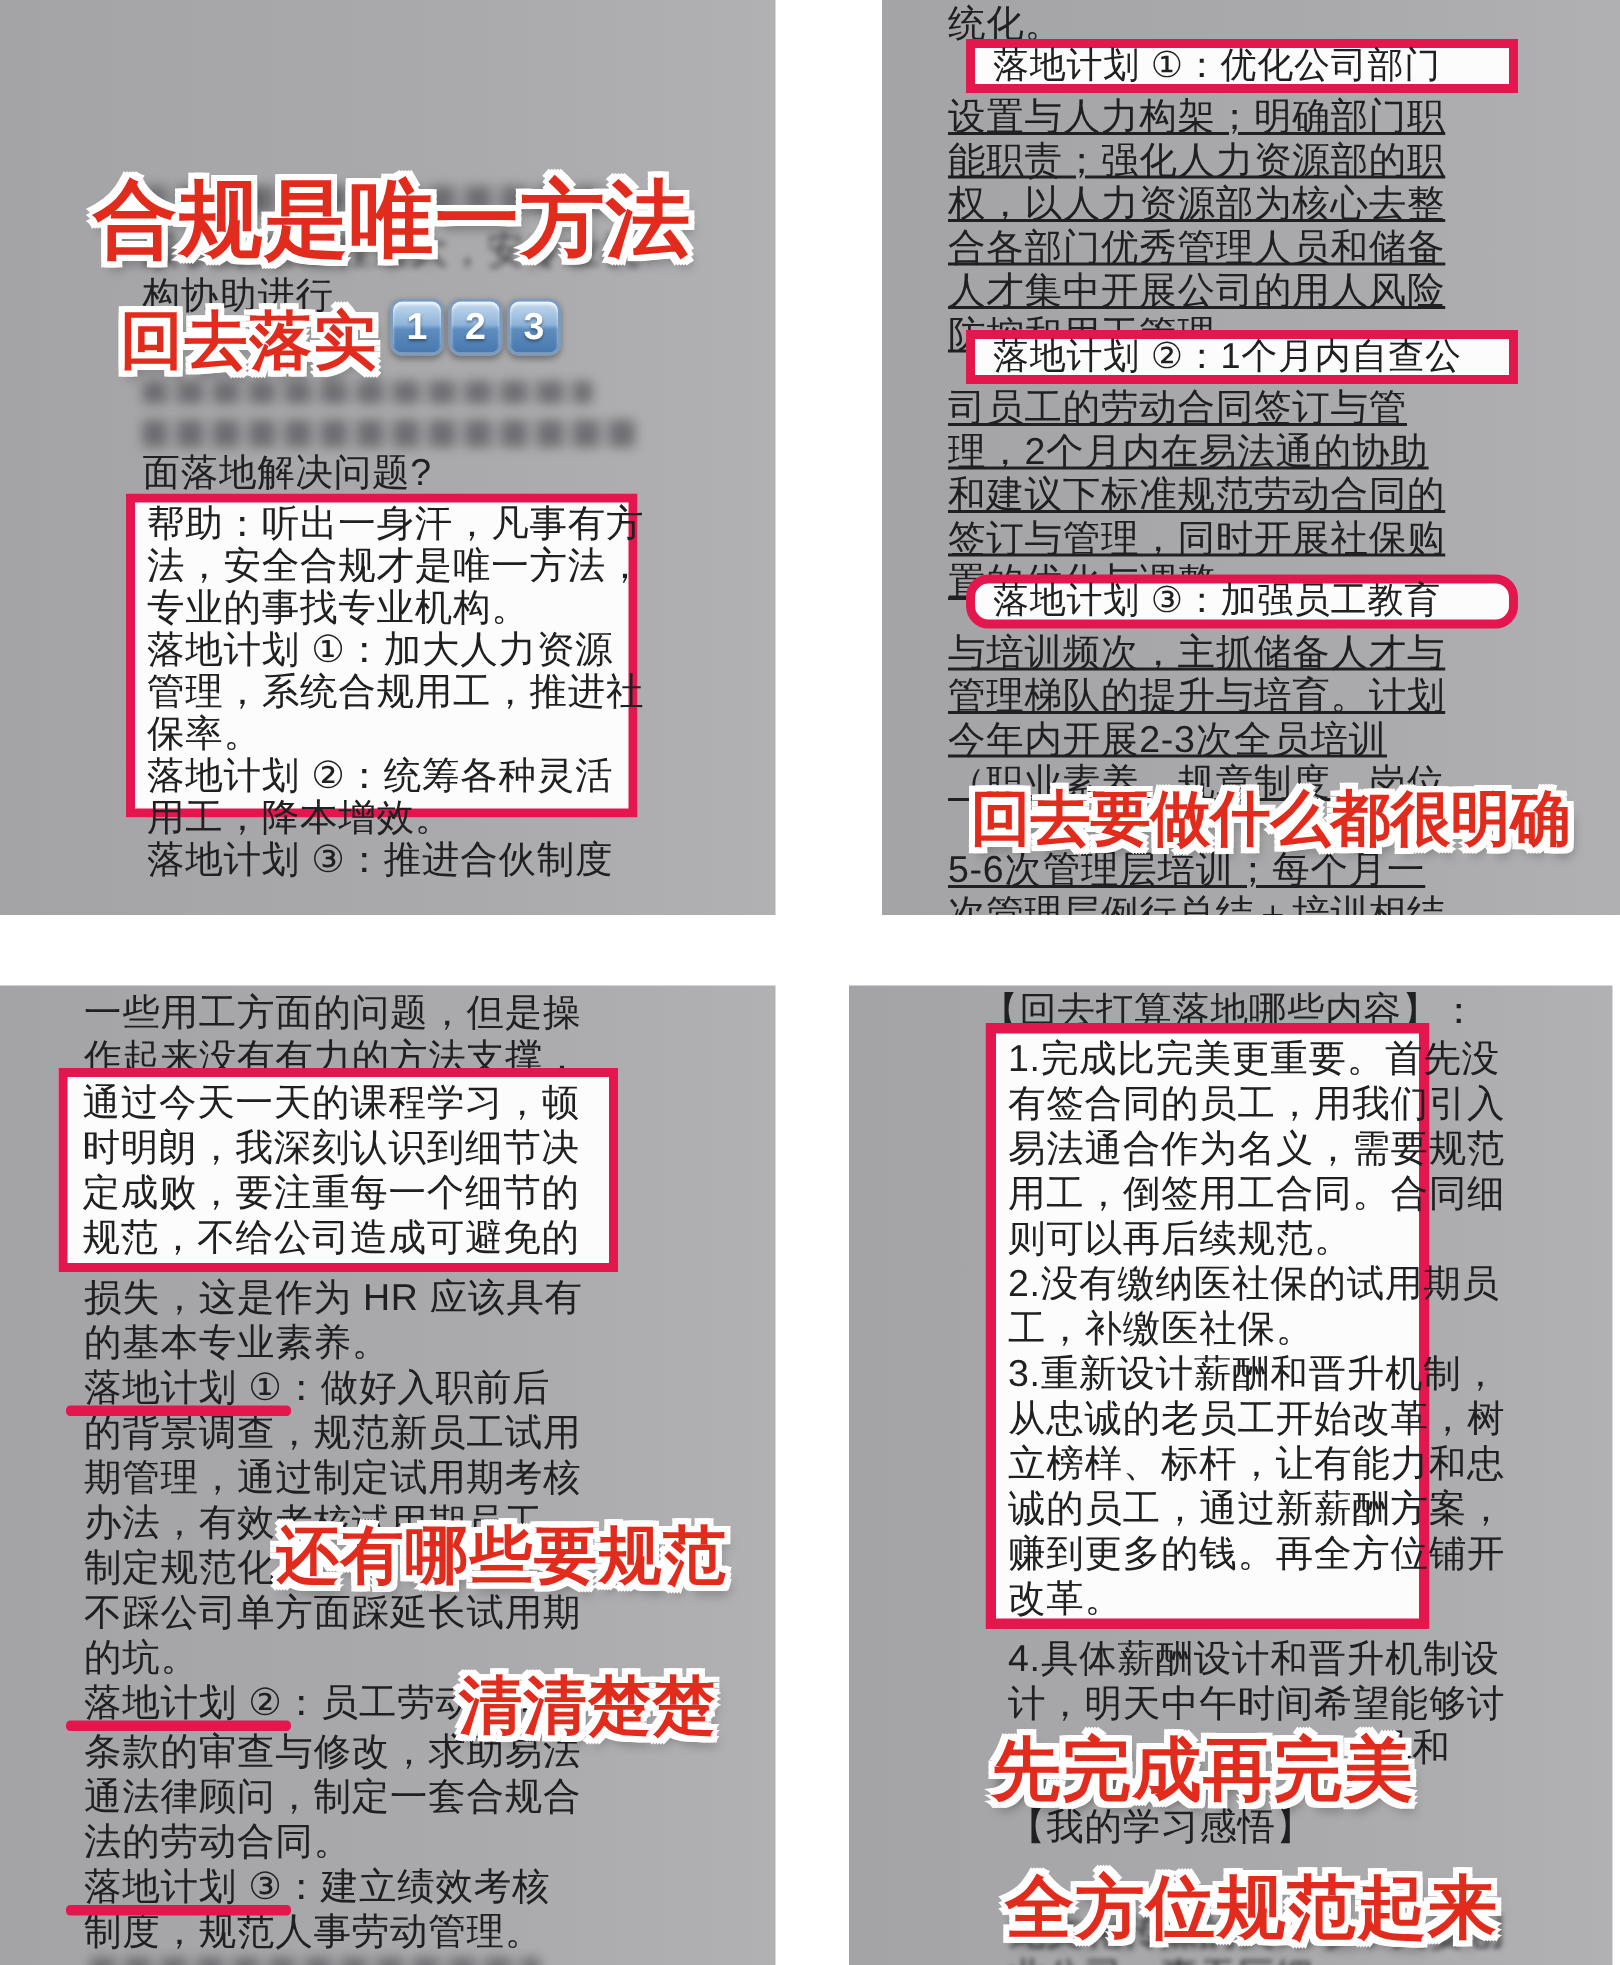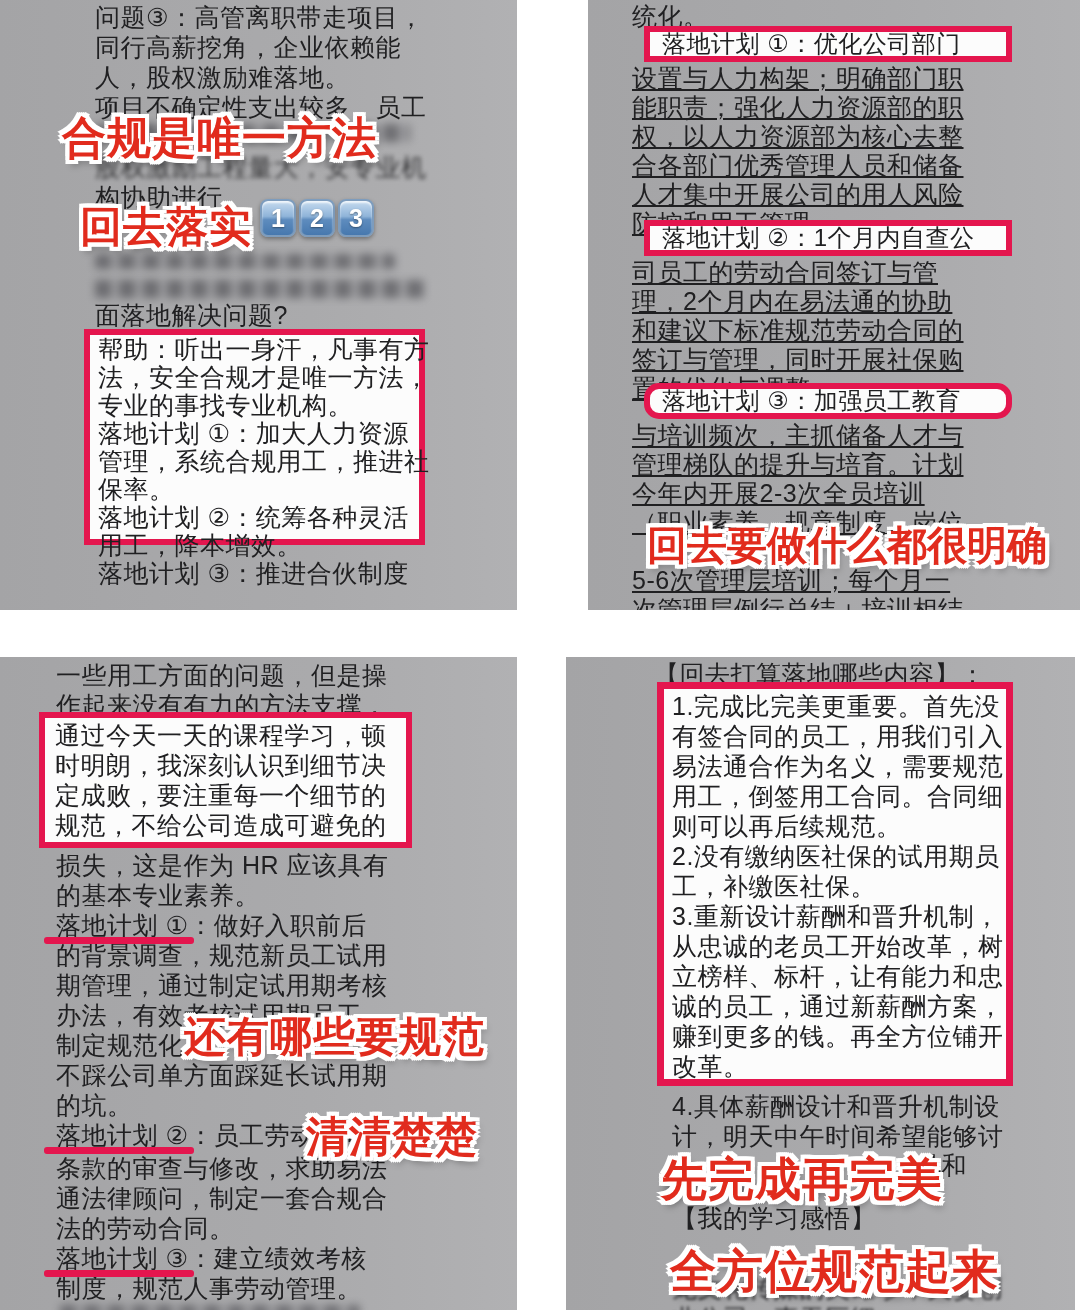--- a/index.html
+++ b/index.html
@@ -21,61 +21,55 @@
   .ln{white-space:nowrap;}
   .lh29{line-height:29px;text-decoration:underline;}
 
   .hlbox{position:absolute;border:6px solid var(--crimson);background:#fcfcfc;z-index:3;box-sizing:border-box;}
   .hlbox .para{position:static;}
   .bigbox-tl{left:84px;top:329px;width:341px;height:216px;padding:0 0 0 8px;}
   .bigbox-tl .ln{line-height:28px;}
   .linebox{height:36px;padding:0 0 0 12px;}
   .linebox .ln{line-height:24px;font-size:24px;}
   .bigbox-bl{left:39px;top:55px;width:373px;height:136px;padding:2px 0 16px 10px;border-width:6px;}
-  .bigbox-br{left:91px;top:25px;width:356px;height:404px;padding:2px 0 0 8px;border-width:7px;}
+  .bigbox-br{left:91px;top:25px;width:296px;height:404px;padding:2px 0 0 8px;border-width:7px;}
 
   .rline{position:absolute;height:7px;background:var(--crimson);border-radius:3px;z-index:4;}
 
   .bbar{position:absolute;height:18px;border-radius:3px;z-index:1;
         background:repeating-linear-gradient(90deg,#55555a 0 16px,#97979b 16px 24px);
         filter:blur(4px);opacity:.7;}
   .blurred{filter:blur(2.2px);opacity:.85;}
   .blurred-soft{filter:blur(1.6px);opacity:.9;}
 
   .rtxt{position:absolute;font-weight:bold;color:var(--ored);z-index:10;white-space:nowrap;letter-spacing:1px;
         text-shadow:
          -4px -4px 0 #fff, 4px -4px 0 #fff, -4px 4px 0 #fff, 4px 4px 0 #fff,
          -4px 0 0 #fff, 4px 0 0 #fff, 0 -4px 0 #fff, 0 4px 0 #fff,
          -2px -4px 0 #fff, 2px -4px 0 #fff, -2px 4px 0 #fff, 2px 4px 0 #fff,
          3px 6px 7px rgba(0,0,0,.35);}
-  .sz44{font-size:44px;}
+  .sz44{font-size:56px;}
   .sz42{font-size:42px;}
   .sz40{font-size:40px;letter-spacing:0;}
   .sz46{font-size:46px;}
 
   .action-row{position:absolute;display:flex;align-items:flex-start;z-index:10;}
   .keycaps{display:flex;gap:3px;margin-left:8px;}
   .keycap{width:36px;height:38px;border-radius:8px;display:flex;align-items:center;justify-content:center;
           background:linear-gradient(180deg,#c6dbef 0%,#8fb4d9 45%,#5e8cbe 55%,#4778ae 100%);
           border:2px solid #7d9cbd;box-sizing:border-box;
           box-shadow:inset 0 2px 2px rgba(255,255,255,.75), 0 2px 4px rgba(0,0,0,.35);
           color:#fff;font-weight:bold;font-size:25px;text-shadow:0 1px 2px rgba(0,0,0,.4);}
 </style>
 </head>
 <body>
 
 <div class="page">
 
   <div class="panel panel-tl">
-    <div class="para" style="left:95px;top:2px;">
-      <div class="ln">问题③：高管离职带走项目，</div>
-      <div class="ln">同行高薪挖角，企业依赖能</div>
-      <div class="ln">人，股权激励难落地。</div>
-      <div class="ln">项目不确定性支出较多，员工</div>
-    </div>
 
     <div class="bbar" style="left:95px;top:124px;width:315px;"></div>
     <div class="para blurred" style="left:95px;top:152px;">
       <div class="ln">股权激励工程量大，安专业机</div>
     </div>
     <div class="para" style="left:95px;top:182px;">
       <div class="ln">构协助进行。</div>
     </div>
 
     <div class="bbar" style="left:95px;top:254px;width:300px;height:15px;"></div>

